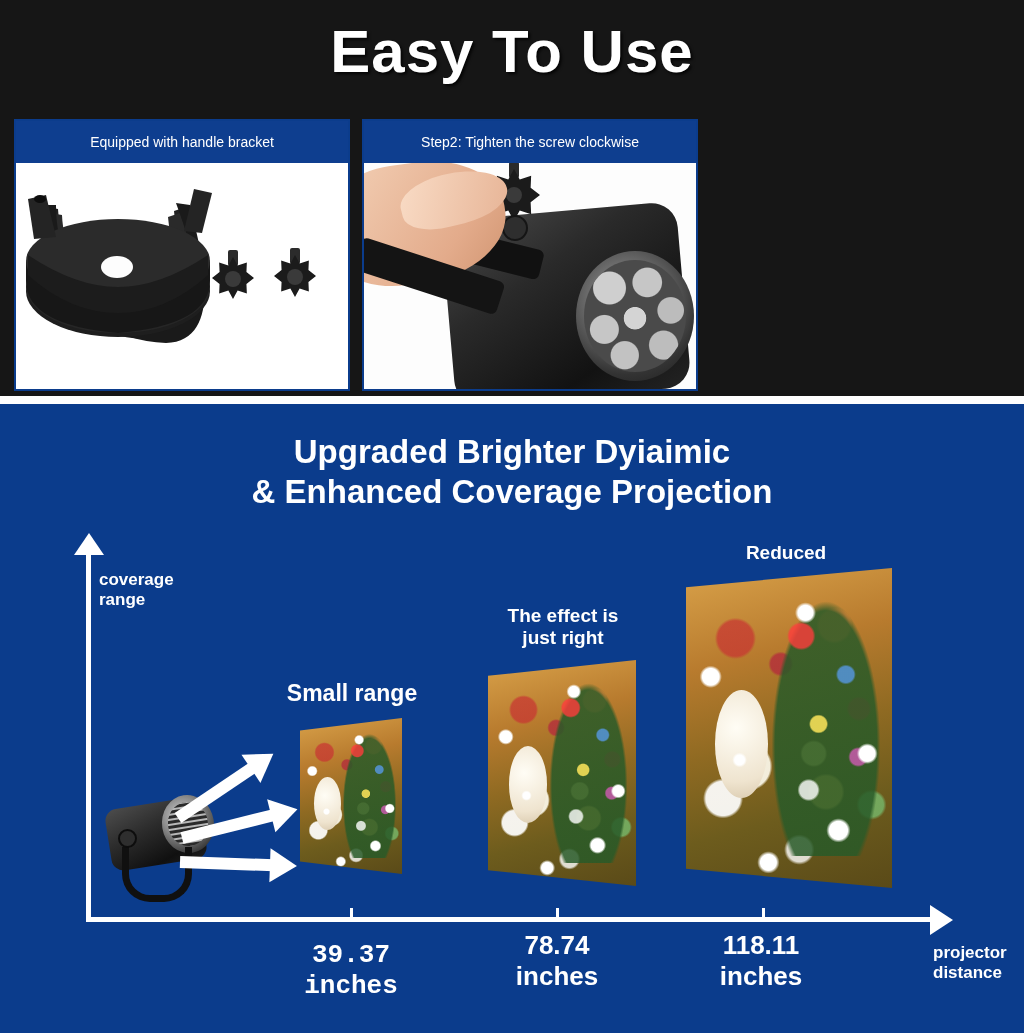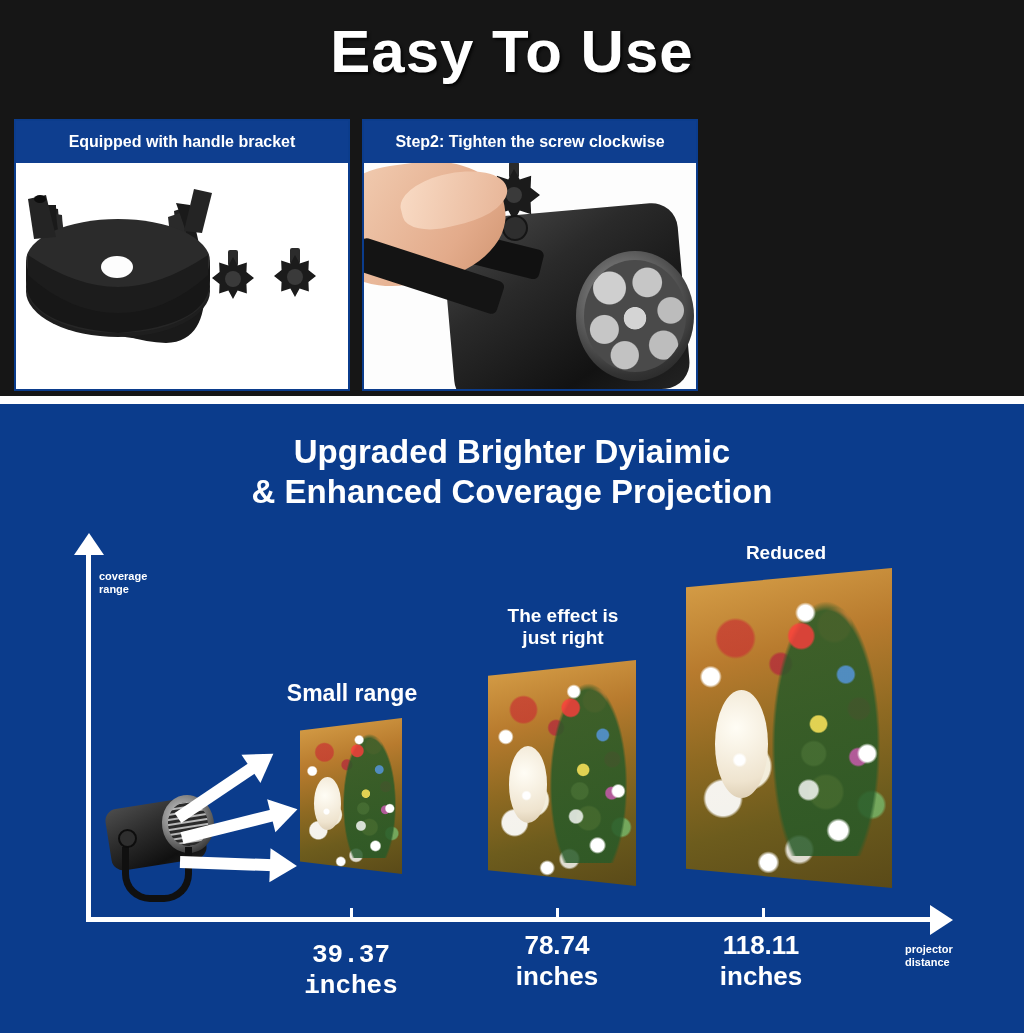--- a/index.html
+++ b/index.html
@@ -11,21 +11,21 @@
   .top-section{position:absolute;left:0;top:0;width:1024px;height:396px;background:#161616;}
   .main-title{position:absolute;left:0;top:22px;width:1024px;text-align:center;
       color:#ffffff;font-size:60px;font-weight:bold;letter-spacing:1px;
       text-shadow:2px 2px 3px rgba(0,0,0,.8);line-height:1;}
 
   .panels{position:absolute;left:14px;top:119px;width:996px;height:272px;
       display:flex;gap:12px;}
   .panel{width:336px;height:272px;background:#fff;border:2px solid #0b3c8c;
       box-sizing:border-box;display:flex;flex-direction:column;overflow:hidden;}
   .panel-hd{height:42px;background:#0e3e8f;color:#fff;display:flex;align-items:center;
-      justify-content:center;font-size:16px;flex:none;text-align:center;padding:0 4px;font-weight:bold;}
+      justify-content:center;font-size:14px;flex:none;text-align:center;padding:0 4px;}
   .panel-body{flex:1;background:#ffffff;position:relative;overflow:hidden;}
 
   
   .bracket-wrap{position:absolute;inset:0;}
   .knob{position:absolute;width:42px;height:42px;}
   .knob .star{position:absolute;inset:0;background:#1b1b1b;
       clip-path:polygon(50% 0%,61% 20%,83% 13%,82% 36%,100% 50%,82% 64%,83% 87%,61% 80%,50% 100%,39% 80%,17% 87%,18% 64%,0% 50%,18% 36%,17% 13%,39% 20%);}
   .knob .stem{position:absolute;left:50%;top:-7px;margin-left:-5px;width:10px;height:16px;
       background:#2b2b2b;border-radius:2px;}
   .knob .cap{position:absolute;left:50%;top:34%;margin-left:-8px;width:16px;height:16px;
@@ -62,23 +62,23 @@
 
   
   .y-axis{position:absolute;left:86px;top:546px;width:5px;height:376px;background:#fff;}
   .y-arrow{position:absolute;left:74px;top:533px;width:0;height:0;
       border-left:15px solid transparent;border-right:15px solid transparent;
       border-bottom:22px solid #fff;}
   .x-axis{position:absolute;left:86px;top:917px;width:850px;height:5px;background:#fff;}
   .x-arrow{position:absolute;left:930px;top:905px;width:0;height:0;
       border-top:15px solid transparent;border-bottom:15px solid transparent;
       border-left:23px solid #fff;}
-  .axis-label{position:absolute;color:#fff;font-size:11px;font-weight:bold;line-height:1.15;}
+  .axis-label{position:absolute;color:#fff;font-size:17px;font-weight:bold;line-height:1.15;}
   .y-label{left:99px;top:570px;}
-  .x-label{left:905px;top:943px;}
+  .x-label{left:933px;top:943px;}
 
   
   .device{position:absolute;left:100px;top:785px;width:120px;height:115px;}
   .dev-cone{position:absolute;left:8px;top:18px;width:96px;height:62px;border-radius:12px;
       transform:rotate(-9deg);
       background:linear-gradient(160deg,#4d4d4d 0%,#2c2c2c 40%,#101010 80%,#1f1f1f 100%);}
   .dev-face{position:absolute;left:62px;top:10px;width:52px;height:58px;border-radius:50%;
       transform:rotate(-9deg);
       background:radial-gradient(circle at 40% 35%,#d3d3d3 0%,#8a8a8a 40%,#3a3a3a 78%,#151515 100%);
       overflow:hidden;}

